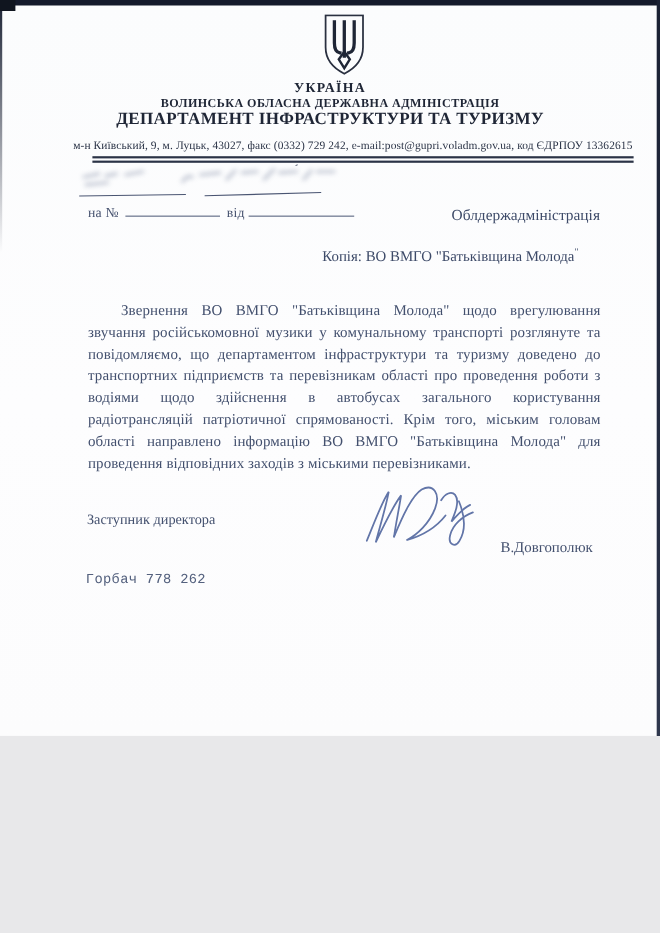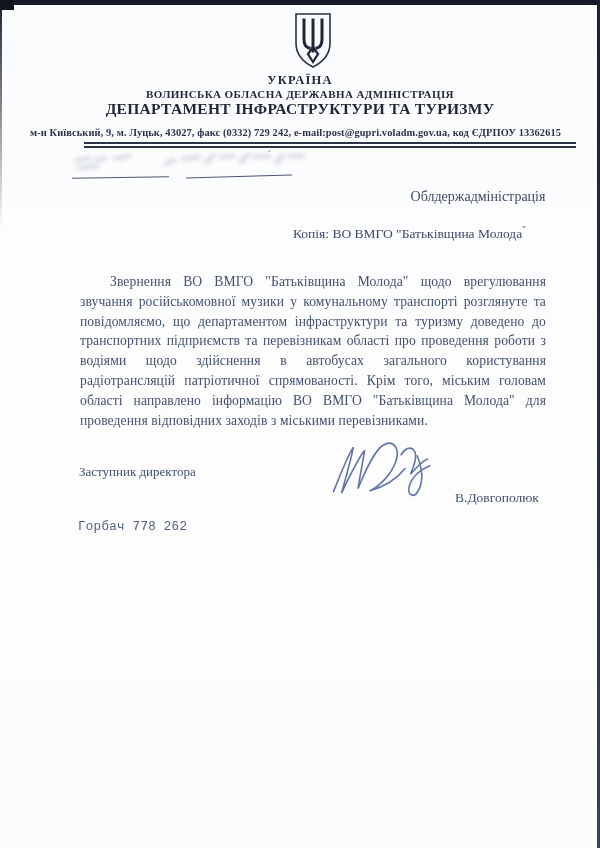--- a/index.html
+++ b/index.html
@@ -3,39 +3,39 @@
 <meta charset="utf-8">
 <style>
   html, body { margin: 0; padding: 0; }
   body {
     width: 600px; height: 848px;
     background: #e8e8ea;
     font-family: "Liberation Serif", "DejaVu Serif", serif;
   }
   .page {
     position: relative;
-    width: 600px; height: 848px;
+    width: 600px; height: 669px;
     background: linear-gradient(180deg, #fbfcfd 0%, #fdfdfe 55%, #fcfcfd 100%);
     overflow: hidden;
   }
   
   .scan-top    { position:absolute; left:0; top:0; width:600px; height:5px; background:#141a2b; }
   .scan-right  { position:absolute; right:0; top:0; width:3px; height:848px; background:linear-gradient(180deg,#1a2133 0%, #262e44 60%, #3a4258 100%); }
   .scan-left   { position:absolute; left:0; top:0; width:2px; height:230px; background:linear-gradient(180deg,#1a2133, rgba(26,33,51,0)); }
   .scan-corner { position:absolute; left:0; top:0; width:14px; height:10px; background:#10151f; }
 
   
   .emblem { position:absolute; left:292px; top:13px; width:42px; height:56px; }
   .h-line { position:absolute; left:0; width:600px; text-align:center; color:#1f2636; font-weight:bold; }
   .h-country { top:73px; font-size:12.5px; letter-spacing:1.2px; }
   .h-admin   { top:88px; font-size:11px;  letter-spacing:0.4px; }
   .h-dept    { top:100px; font-size:15.5px; letter-spacing:0.3px; }
   .h-contact {
-    position:absolute; left:30px; top:127px; width:545px; text-align:left;
-    font-size:10.4px; font-weight:bold; color:#2b3447; letter-spacing:0.1px;
+    position:absolute; left:30px; top:127px; width:545px; text-align:right;
+    font-size:10.4px; font-weight:normal; color:#2b3447; letter-spacing:0.1px;
   }
   .double-rule {
     position:absolute; left:84px; top:142px; width:492px; height:2px;
     border-top:2.5px solid #2b3346; border-bottom:2px solid #2b3346;
   }
   .scan-tick { position:absolute; left:267px; top:148px; color:#3a445c; font-size:11px; transform:rotate(12deg); }
 
   
   .redacted { position:absolute; left:70px; top:151px; width:245px; height:26px; filter:blur(2.6px); opacity:0.55; }
   .redacted svg { width:100%; height:100%; }
@@ -100,20 +100,23 @@
     <svg viewBox="0 0 245 26">
       <g fill="none" stroke="#6a7694" stroke-width="2.2" stroke-linecap="round">
         <path d="M6,10 l14,-3 M26,9 l10,-2 M44,8 l16,-3 M8,17 l20,-2"></path>
         <path d="M96,14 q4,-6 9,-4 M112,8 l18,-2 M136,12 l8,-8 M150,6 l14,-1 M170,12 l9,-9 M184,6 l16,-1 M206,12 l7,-8 M218,5 l16,0"></path>
       </g>
     </svg>
   </div>
   <div class="ref-underline u1"></div>
   <div class="ref-underline u2"></div>
 
+  <div class="ref-line">
+    <span>на №</span><span class="ref-blank b1"></span><span>від</span><span class="ref-blank b2"></span>
+  </div>
 
   <div class="addressee">Облдержадміністрація</div>
   <div class="copy-line">
     <span>Копія: ВО ВМГО "Батьківщина Молода</span><span class="copy-mark">"</span>
   </div>
 
   <div class="body-par">Звернення ВО ВМГО "Батьківщина Молода" щодо врегулювання звучання російськомовної музики у комунальному транспорті розглянуте та повідомляємо, що департаментом інфраструктури та туризму доведено до транспортних підприємств та перевізникам області про проведення роботи з водіями щодо здійснення в автобусах загального користування радіотрансляцій патріотичної спрямованості. Крім того, міським головам області направлено інформацію ВО ВМГО "Батьківщина Молода" для проведення відповідних заходів з міськими перевізниками.</div>
 
   <div class="sign-position">Заступник директора</div>
   <div class="signature">

